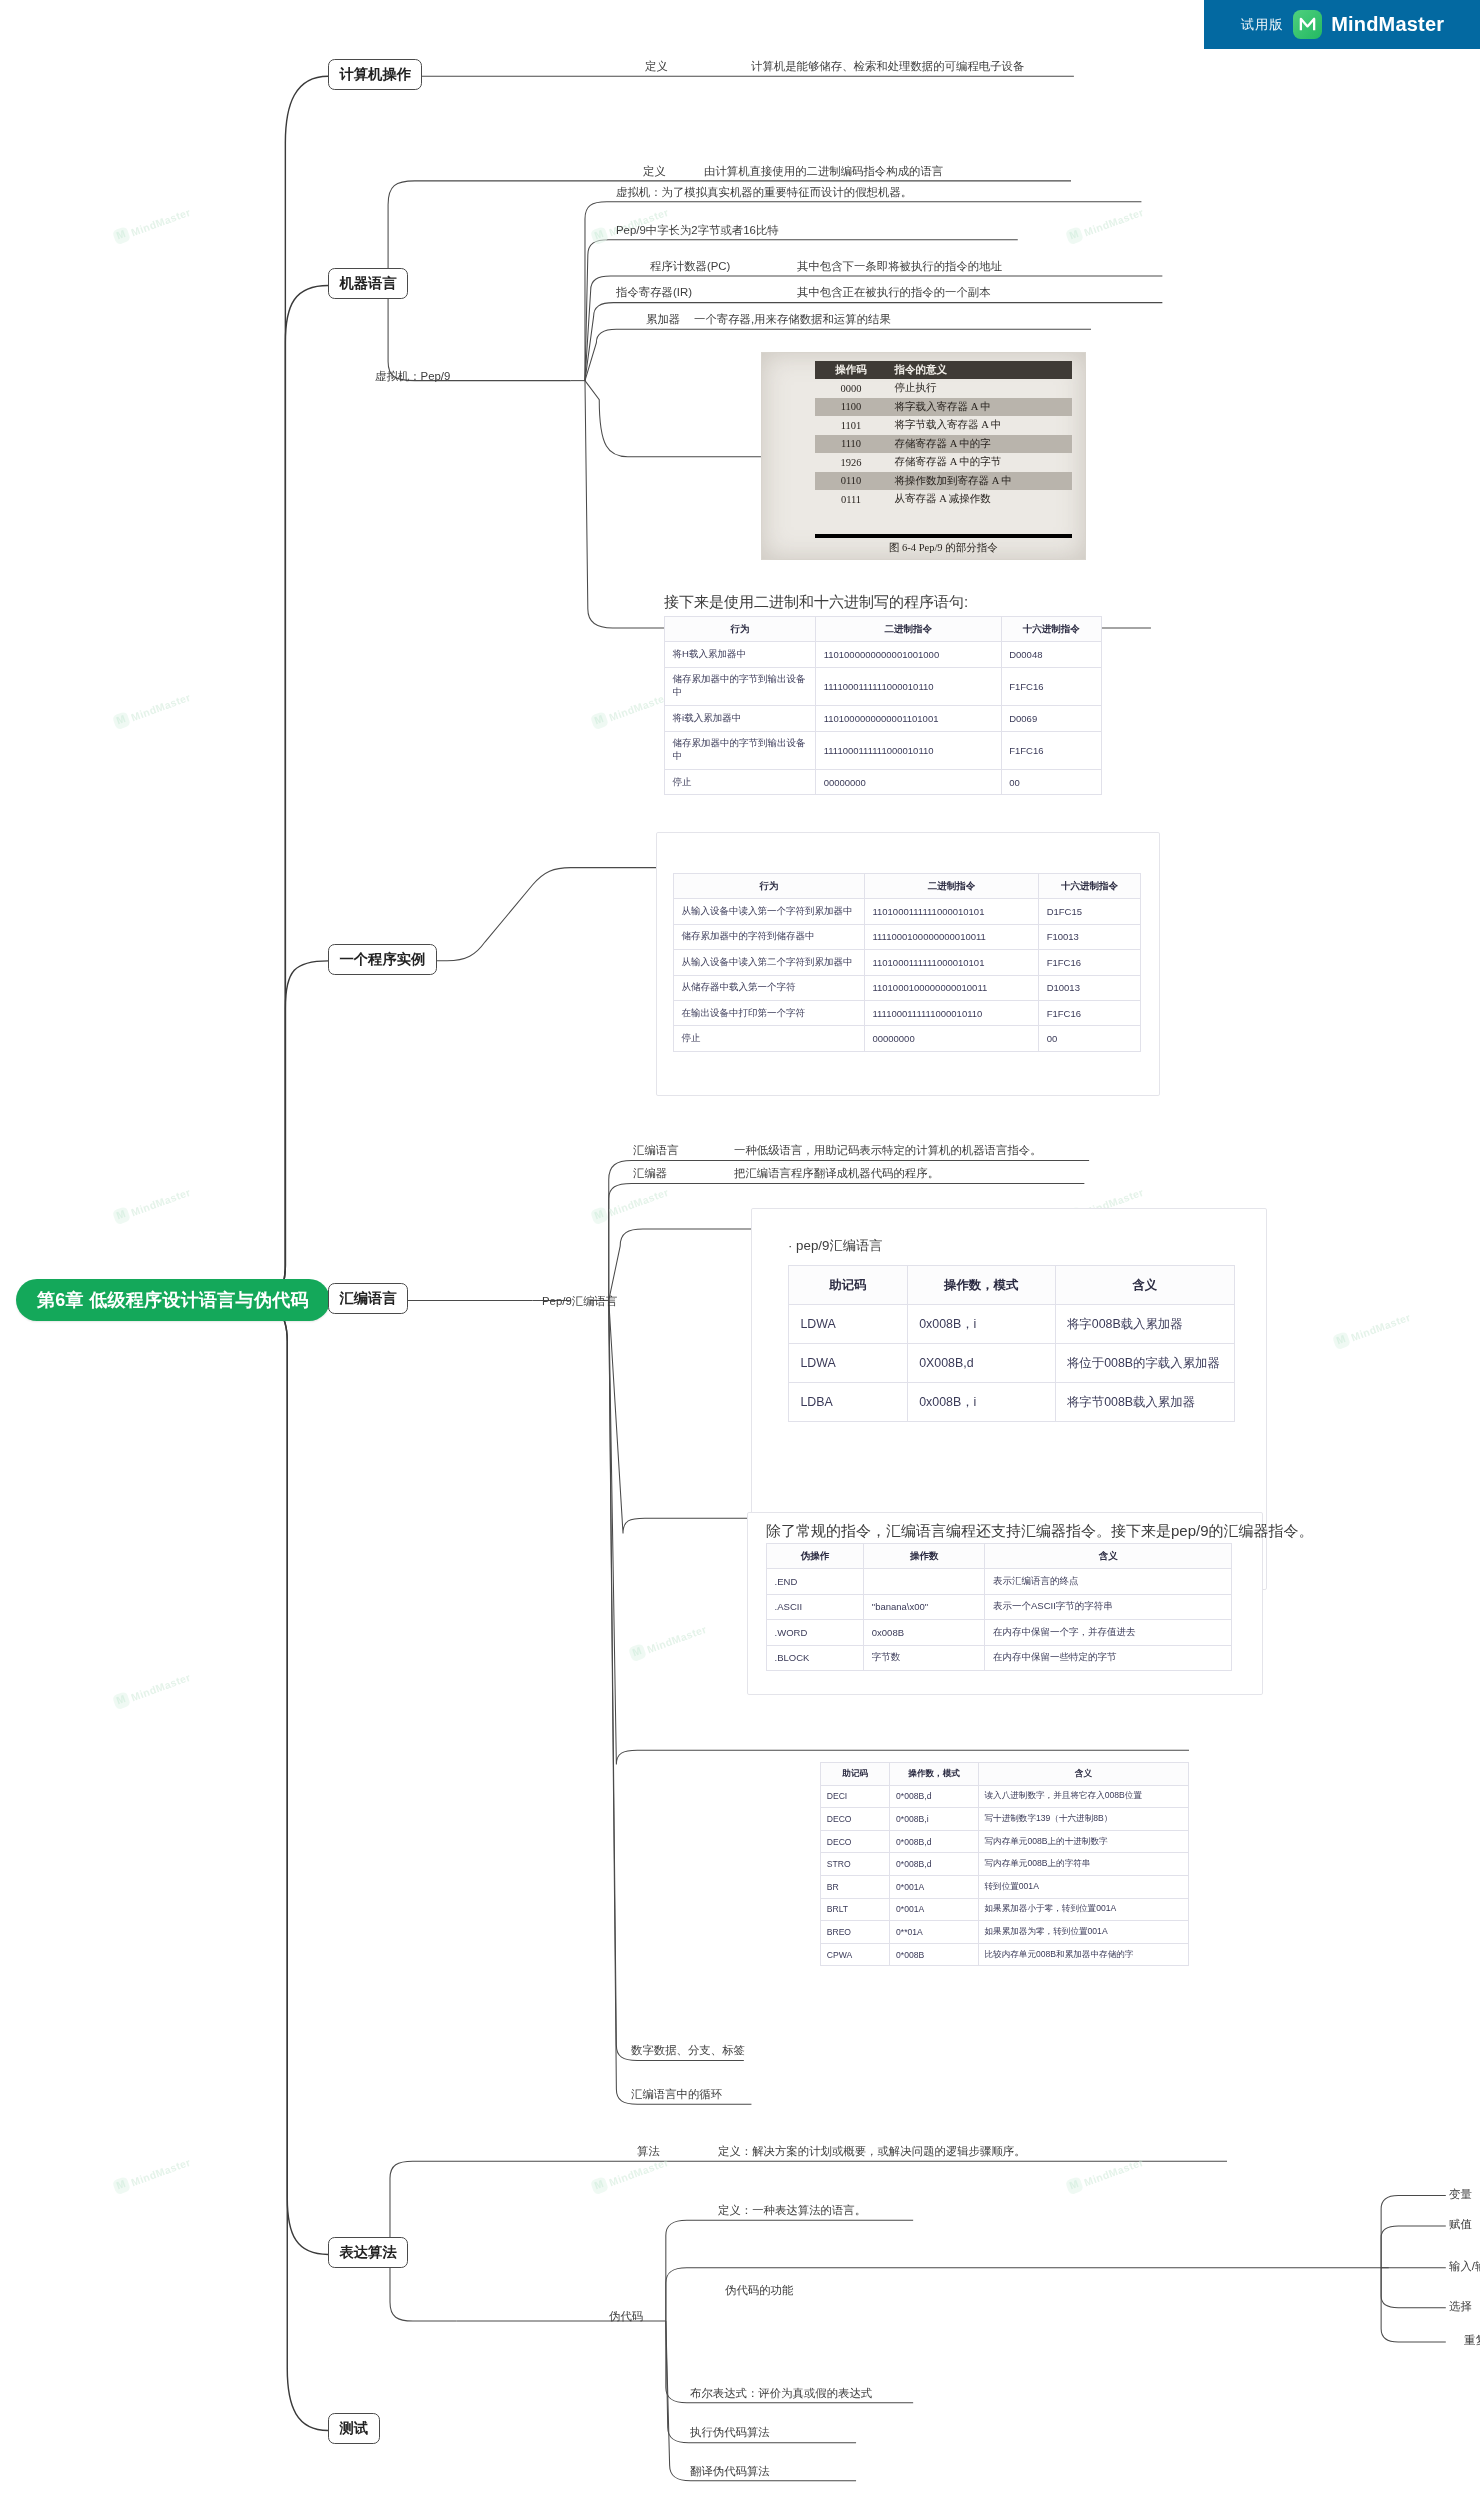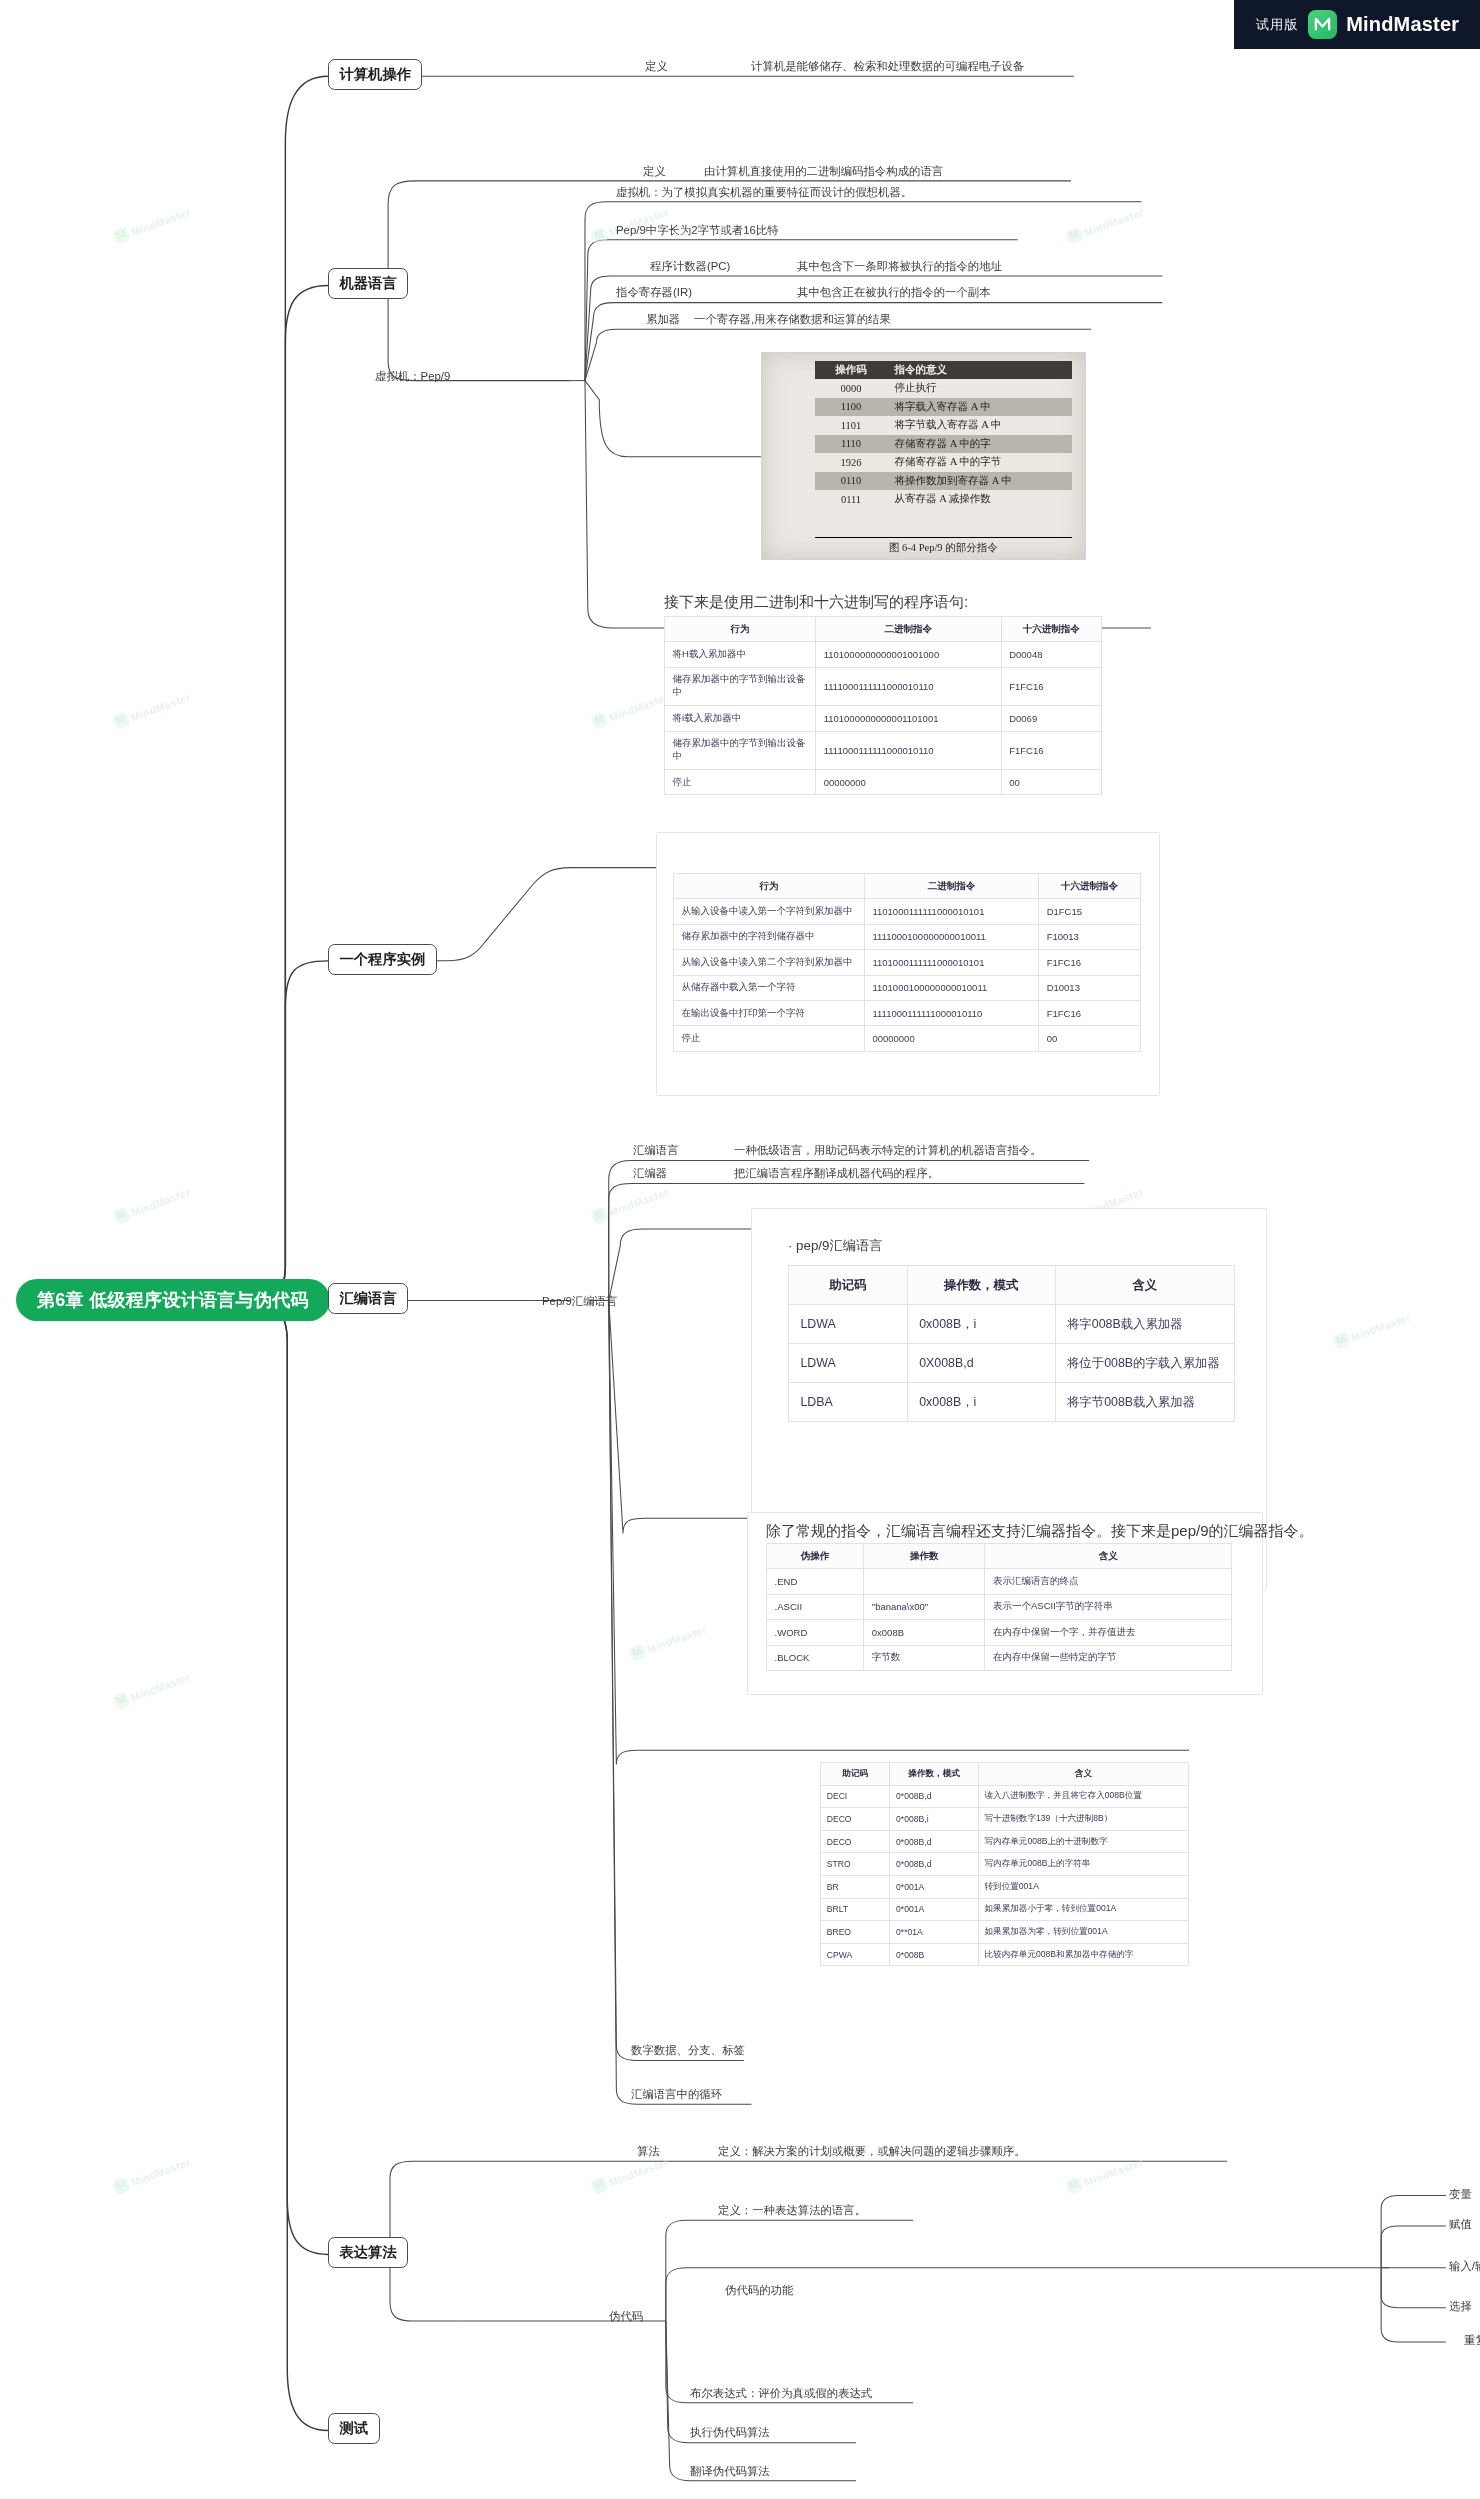--- a/index.html
+++ b/index.html
@@ -4,21 +4,21 @@
 <style>
   html,body{margin:0;padding:0;background:#ffffff;}
   body{width:1481px;height:2500px;position:relative;font-family:"Liberation Sans","DejaVu Sans",sans-serif;color:#333;overflow:hidden;}
   #canvas{position:absolute;inset:0;width:1481px;height:2500px;}
   svg.lines{position:absolute;left:0;top:0;width:1481px;height:2500px;pointer-events:none;}
   .wm{position:absolute;font-size:10.5px;color:#cfe9d8;opacity:.55;transform:rotate(-20deg);white-space:nowrap;font-weight:700;letter-spacing:0.4px;}
   .wm .wmlogo{display:inline-block;width:15px;height:15px;background:#e3f5ea;border-radius:4.8px;vertical-align:-2.9px;margin-right:2.9px;position:relative;}
   .wm .wmlogo:before{content:"M";position:absolute;left:2.9px;top:0px;font-size:10.5px;color:#bfe6cf;}
 
   
-  #brand{position:absolute;right:0;top:0;width:247px;height:49px;background:#0f172a;display:flex;align-items:center;justify-content:center;gap:9.5px;}
+  #brand{position:absolute;right:0;top:0;width:277px;height:49px;background:#0369a1;display:flex;align-items:center;justify-content:center;gap:9.5px;}
   #brand .trial{color:#ffffff;font-size:13.3px;letter-spacing:1px;opacity:.95;}
   #brand .logobox{width:28.5px;height:28.5px;border-radius:7.6px;background:linear-gradient(135deg,#4fd07e,#23b862);display:flex;align-items:center;justify-content:center;}
   #brand .logobox svg{display:block;}
   #brand .bname{color:#fff;font-size:20px;font-weight:700;letter-spacing:0.2px;}
 
   
   #root{position:absolute;left:16px;top:1279px;height:42px;background:#14a85a;border-radius:21px;display:flex;align-items:center;padding:0 21px;box-shadow:0 1px 1.9px rgba(0,0,0,.10);}
   #root span{color:#fff;font-size:18px;font-weight:700;letter-spacing:0.3px;white-space:nowrap;}
 
   
@@ -45,21 +45,21 @@
   .caption{position:absolute;font-size:15px;color:#3c3c3c;white-space:nowrap;}
 
   
   #figure{position:absolute;left:761px;top:352px;width:323px;height:206px;background:#ece9e4;border:1px solid #d8d4cd;box-shadow:inset 0 0 27px rgba(140,132,120,.35);}
   #figure .ftab{position:absolute;left:53px;top:7.6px;right:13.3px;}
   #figure .frow{display:flex;align-items:center;height:18.5px;font-size:10.5px;color:#241f1b;font-family:"Liberation Serif","DejaVu Serif",serif;}
   #figure .frow .code{width:72px;text-align:center;}
   #figure .frow .mean{padding-left:7.6px;}
   #figure .frow.head{background:#3f3b36;color:#f2efe9;font-weight:700;}
   #figure .frow.alt{background:#b9b4ac;}
-  #figure .fcap{position:absolute;left:53px;right:13.3px;bottom:3.8px;text-align:center;font-size:10.5px;color:#2a2520;font-family:"Liberation Serif","DejaVu Serif",serif;border-top:1px solid #000000;padding-top:2.9px;}
+  #figure .fcap{position:absolute;left:53px;right:13.3px;bottom:3.8px;text-align:center;font-size:10.5px;color:#2a2520;font-family:"Liberation Serif","DejaVu Serif",serif;border-top:4px solid #000000;padding-top:2.9px;}
 
   .rbox{position:absolute;border:1px solid #e4e4ea;background:#fff;border-radius:1.9px;}
 </style>
 </head>
 <body>
 
 <div id="canvas">
 
   <svg class="lines" viewBox="0 0 1557 2628">
     <g fill="none" stroke="#3a3a3a" stroke-width="1.5">

